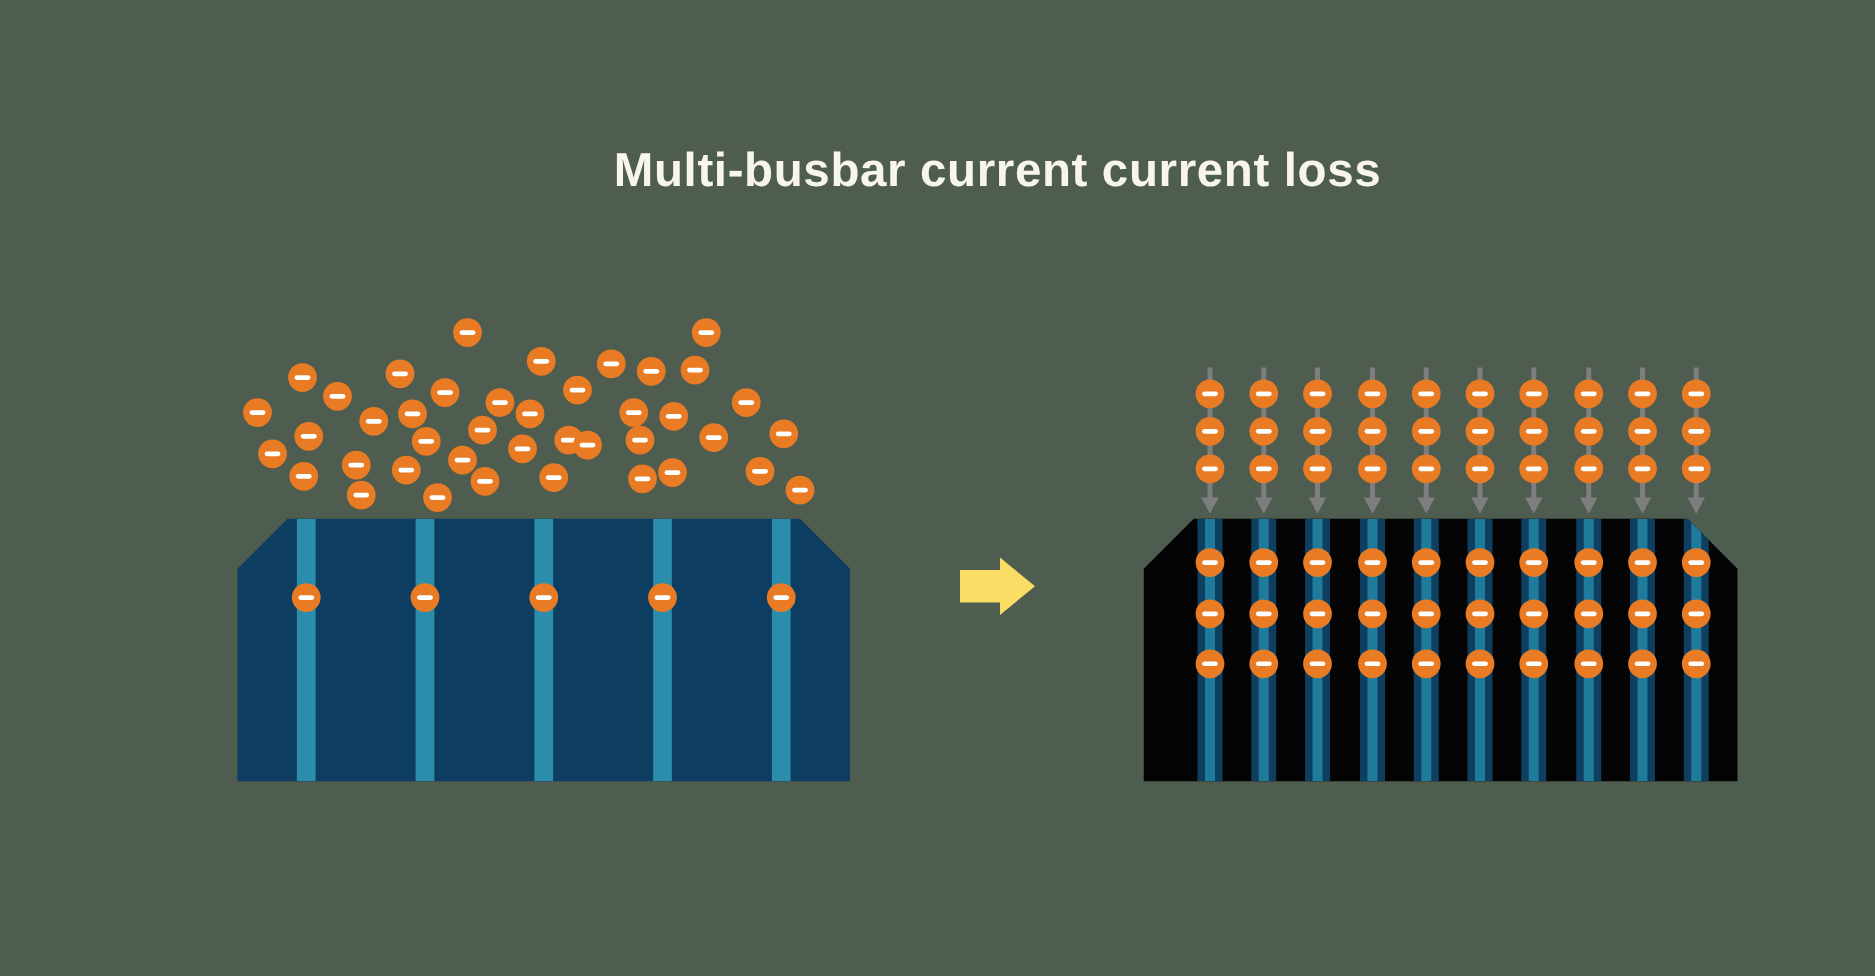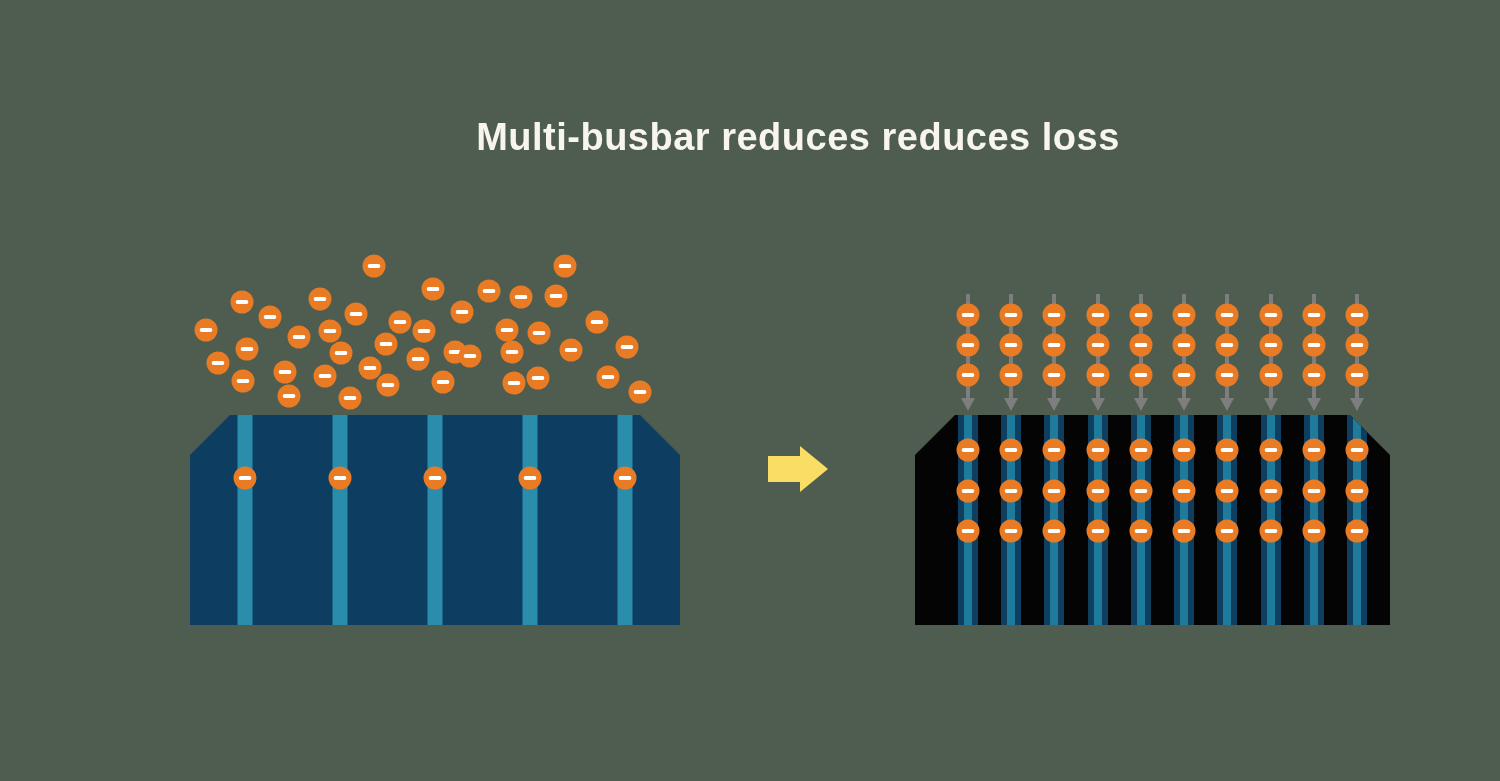--- a/index.html
+++ b/index.html
@@ -22,21 +22,21 @@
     letter-spacing: 0.5px;
     color: #f7f5ec;
     margin: 0;
   }
   svg.scene { position: absolute; top: 0; left: 0; }
 </style>
 </head>
 <body>
 
 <div class="stage">
-  <h1 class="title">Multi-busbar reduces reduces loss</h1>
+  <h1 class="title">Multi-busbar current current loss</h1>
   <svg class="scene" id="scene" width="1500" height="781" viewBox="0 0 1500 781">
       <defs>
         <clipPath id="clipL">
           <polygon points="190,455 230,415 640,415 680,455 680,625 190,625"></polygon>
         </clipPath>
         <clipPath id="clipR">
           <polygon points="915,455 955,415 1350,415 1390,455 1390,625 915,625"></polygon>
         </clipPath>
       </defs>
       <g>

